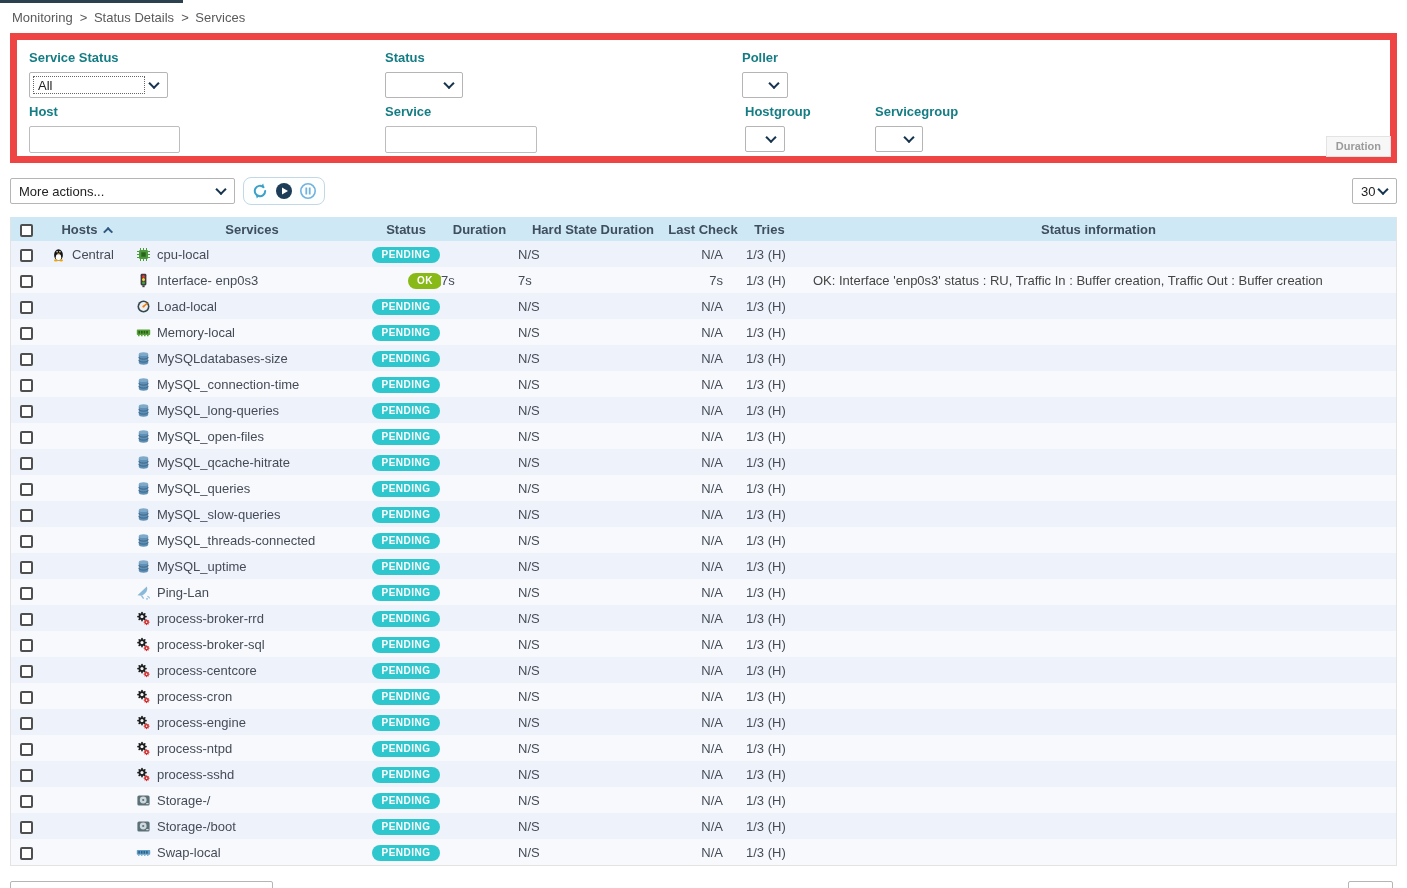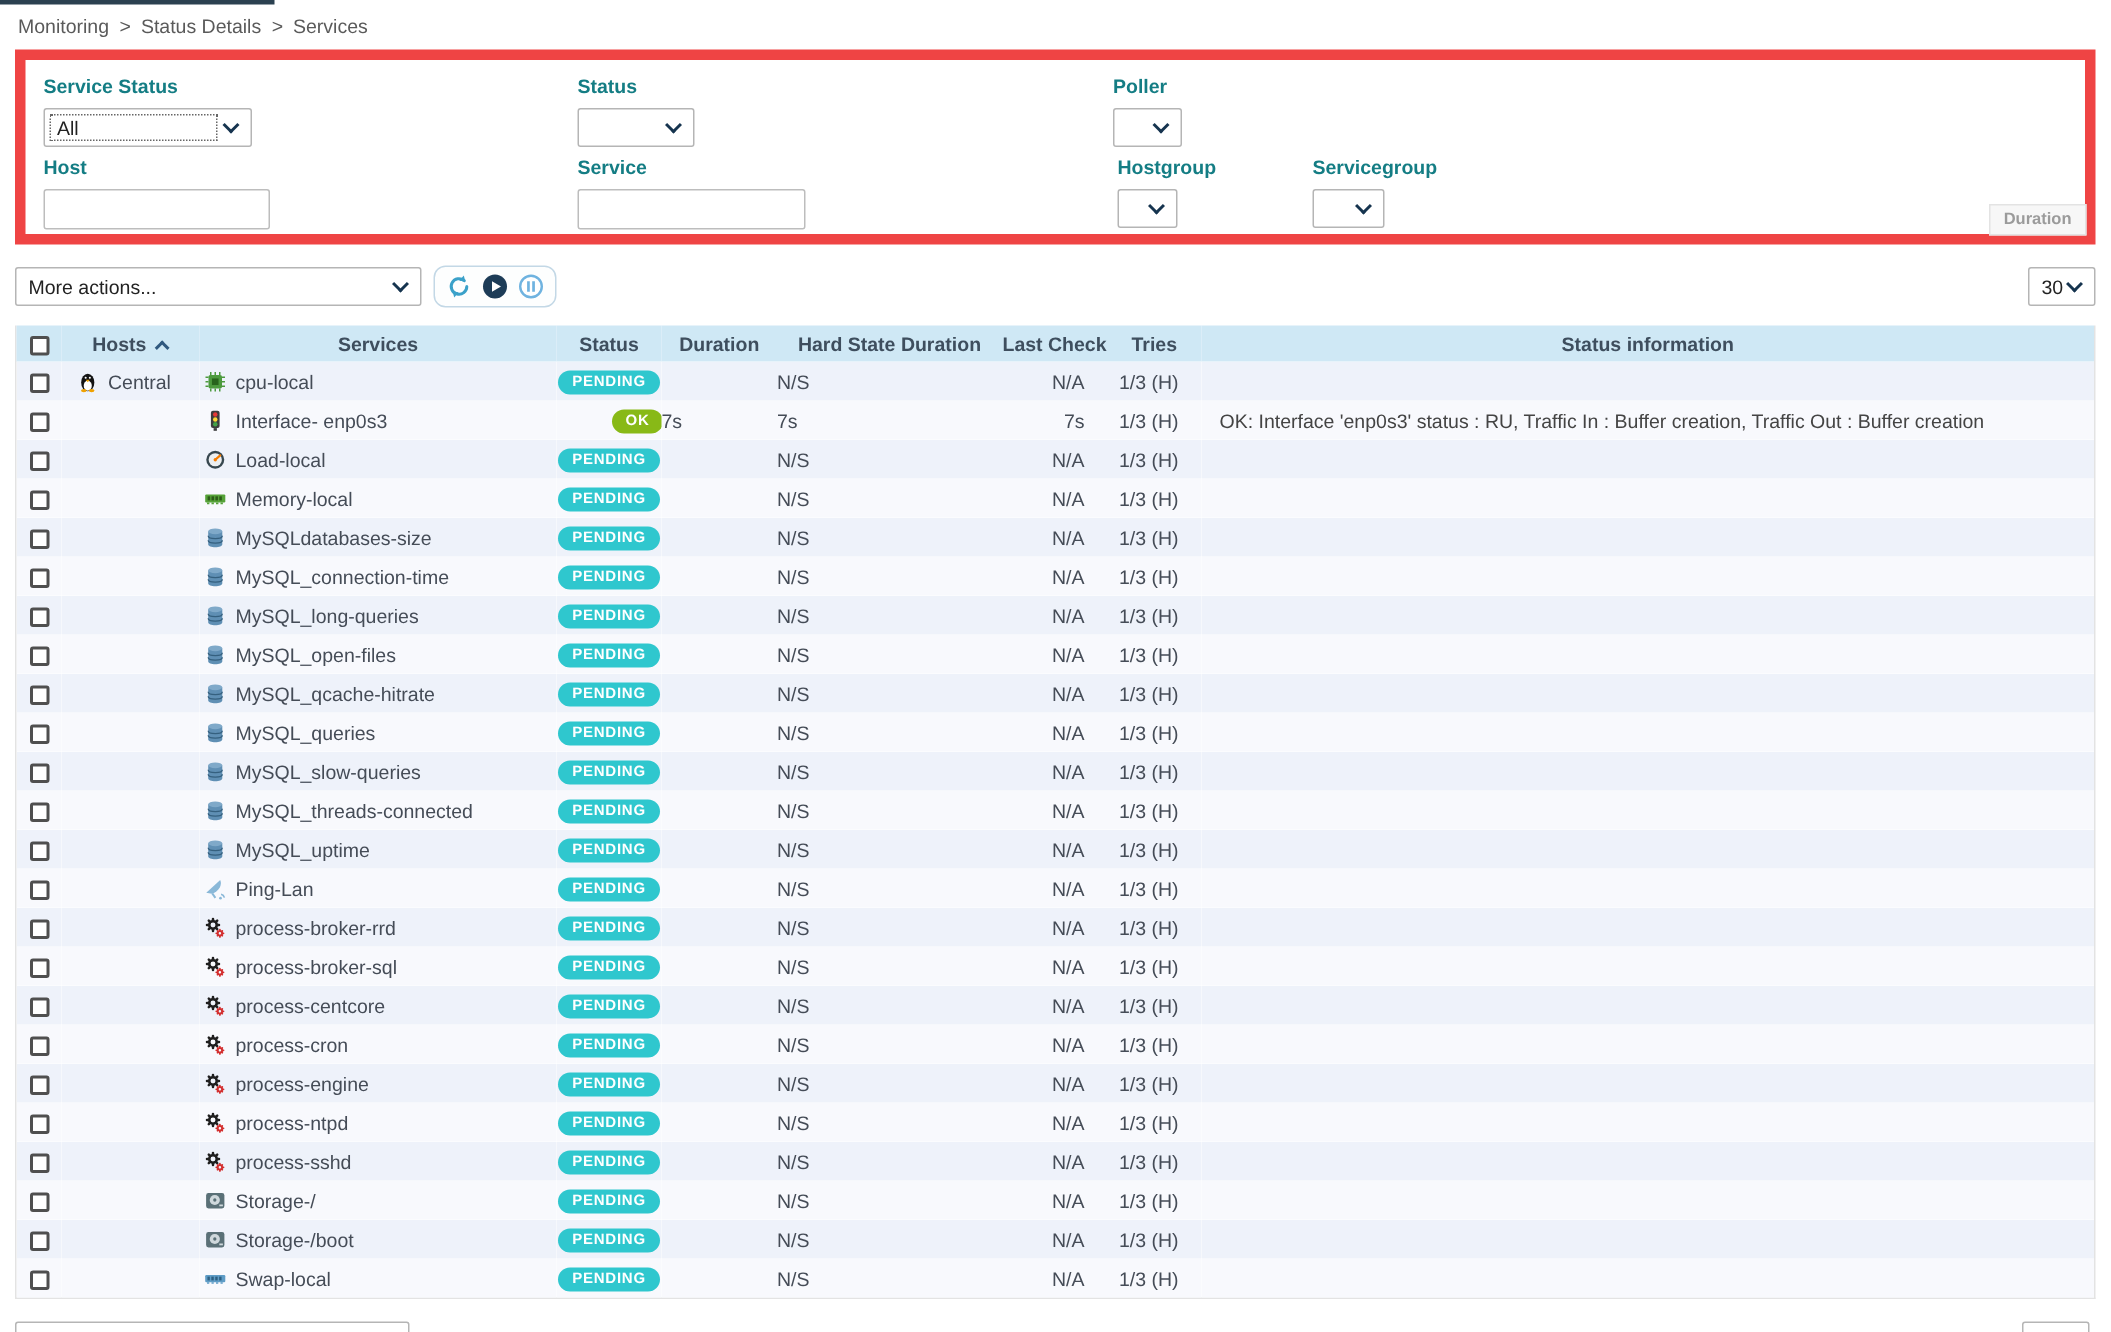--- a/index.html
+++ b/index.html
@@ -128,21 +128,21 @@
     <label>Servicegroup</label>
     <div class="select" style="width:48px;">
       <span></span>
       <span></span>
     </div>
   </div>
   <div class="filters-tab">Duration</div>
 </div>
 
 <div class="toolbar">
-  <div class="select" style="width:271px;">
+  <div class="select" style="width:225px;">
     <span>More actions...</span>
     <span></span>
   </div>
   <div class="icon-group">
     <span class="icon-btn">
       <svg viewBox="0 0 18 18">
         <path d="M14.2 9a5.2 5.2 0 1 1-1.7-3.85" fill="none" stroke="#3ba1c9" stroke-width="2" stroke-linecap="round"></path>
         <path d="M12.2 1.6 L13.2 5.6 L9.2 5.1 Z" fill="#3ba1c9"></path>
         <path d="M3.8 9 a5.2 5.2 0 0 1 0 0" fill="none"></path>
         <path d="M5.8 16.4 L4.8 12.4 L8.8 12.9 Z" fill="#3ba1c9"></path>

